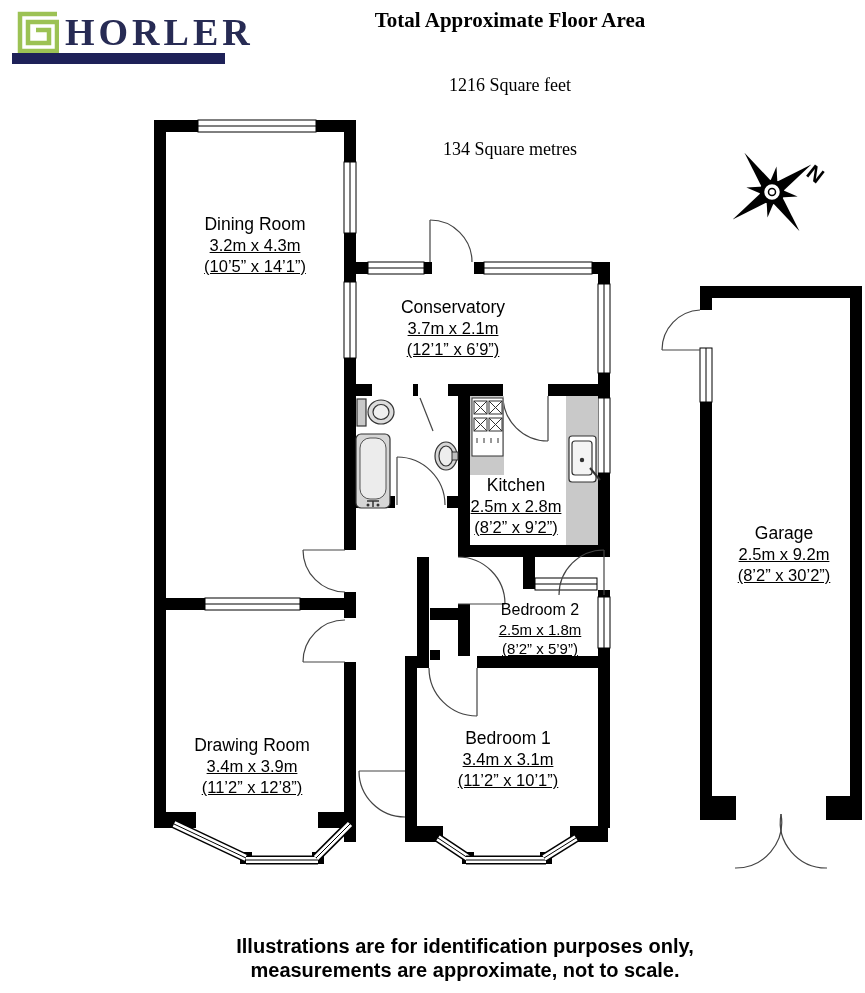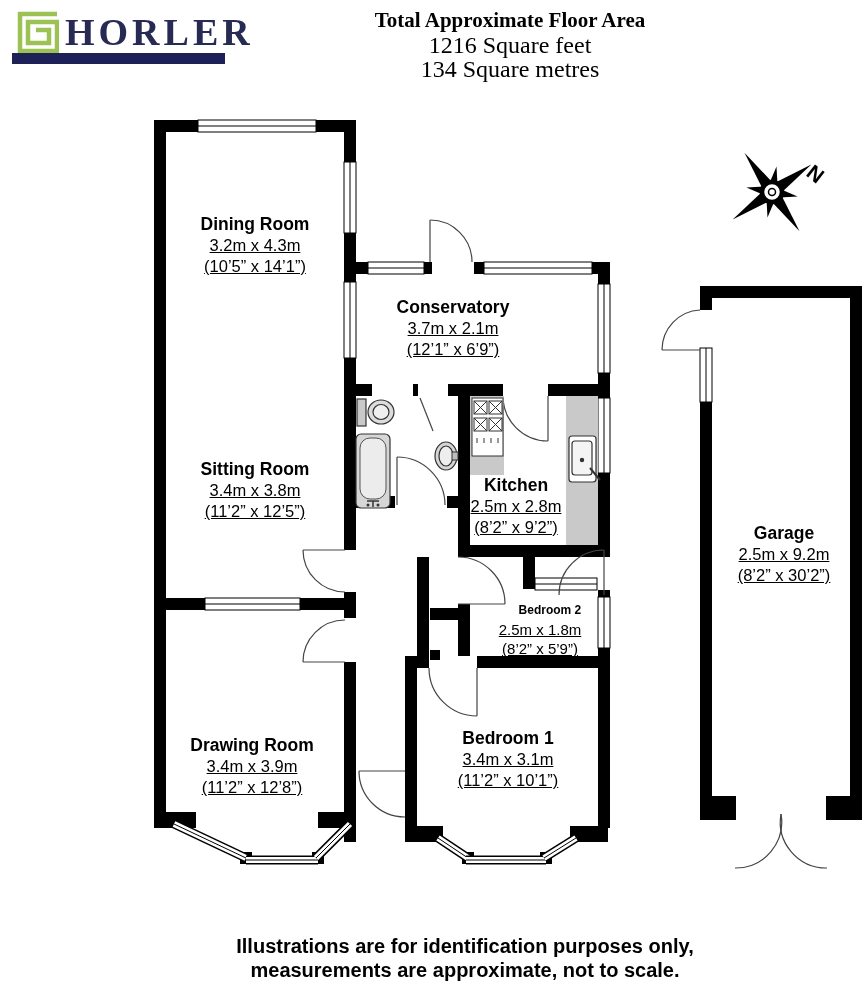--- a/index.html
+++ b/index.html
@@ -8,27 +8,27 @@
   #stage{position:absolute;left:0;top:0;width:728px;height:993px;}
   svg{position:absolute;left:0;top:0;}
 
   
   .brand{position:absolute;left:10px;top:6px;width:230px;height:62px;}
   .brand-name{position:absolute;left:55px;top:4px;font-family:"Liberation Serif",serif;
     font-size:38px;font-weight:bold;letter-spacing:4px;color:#272b54;}
   .brand-bar{position:absolute;left:2px;top:47px;width:213px;height:11px;background:#1e2158;}
   .title-block{position:absolute;left:330px;top:8px;width:360px;text-align:center;font-family:Liberation Serif, serif;}
   .title-main{font-size:21px;font-weight:bold;line-height:25px;}
-  .title-sub{font-size:24px;line-height:24px;}
+  .title-sub{font-size:18px;line-height:24px;margin-top:40px;}
 
   
   .room-label{position:absolute;transform:translateX(-50%);text-align:center;white-space:nowrap;}
-  .rn{font-weight:bold;font-size:17.5px;line-height:22px;}
+  .rn{font-weight:normal;font-size:17.5px;line-height:22px;}
   .rd{font-size:16.5px;line-height:21px;text-decoration:underline;}
-  .room-label.small .rn{font-size:12px;line-height:20px;text-align:right;}
+  .room-label.small .rn{font-size:16px;line-height:20px;}
   .room-label.small .rd{font-size:15px;line-height:19px;}
 
   
   .footer{position:absolute;left:60px;top:934px;width:810px;text-align:center;
     font-weight:bold;font-size:20px;line-height:24px;}
 </style>
 </head>
 <body>
 
 <div id="stage">
@@ -304,25 +304,20 @@
   <div class="room-label" style="left:255px;top:213px">
     <div class="rn">Dining Room</div>
     <div class="rd">3.2m x 4.3m</div>
     <div class="rd">(10’5” x 14’1”)</div>
   </div>
   <div class="room-label" style="left:453px;top:296px">
     <div class="rn">Conservatory</div>
     <div class="rd">3.7m x 2.1m</div>
     <div class="rd">(12’1” x 6’9”)</div>
   </div>
-  <div class="room-label" style="left:255px;top:458px">
-    <div class="rn">Sitting Room</div>
-    <div class="rd">3.4m x 3.8m</div>
-    <div class="rd">(11’2” x 12’5”)</div>
-  </div>
   <div class="room-label" style="left:516px;top:474px">
     <div class="rn">Kitchen</div>
     <div class="rd">2.5m x 2.8m</div>
     <div class="rd">(8’2” x 9’2”)</div>
   </div>
   <div class="room-label small" style="left:540px;top:600px">
     <div class="rn">Bedroom 2</div>
     <div class="rd">2.5m x 1.8m</div>
     <div class="rd">(8’2” x 5’9”)</div>
   </div>

